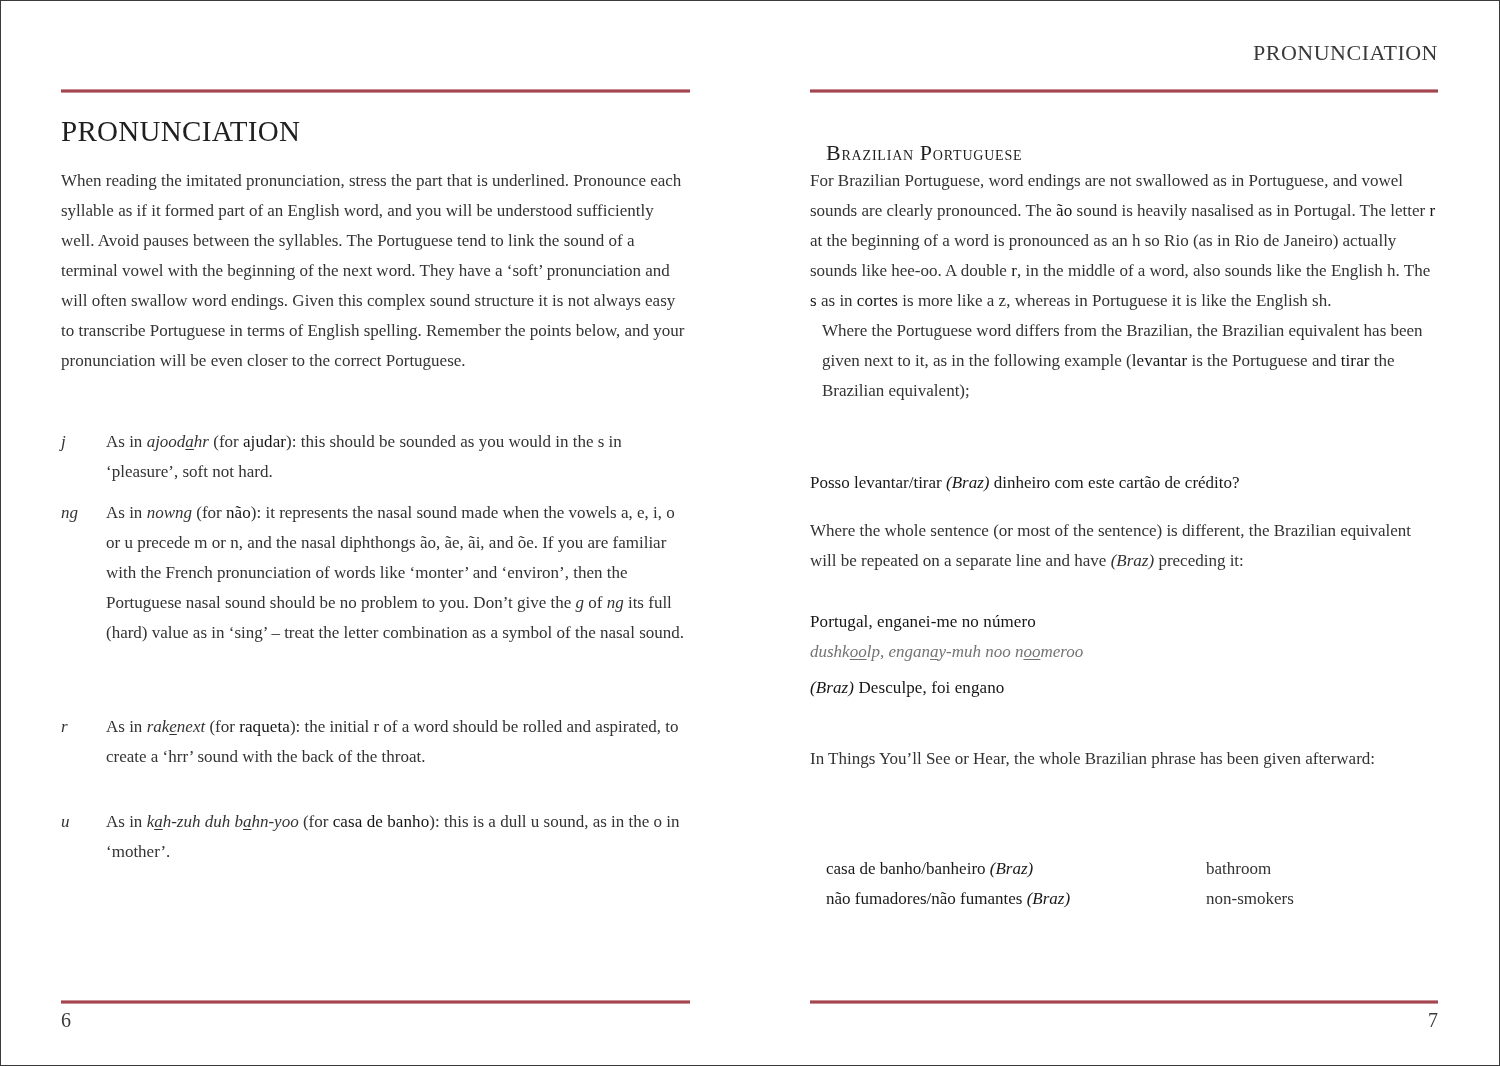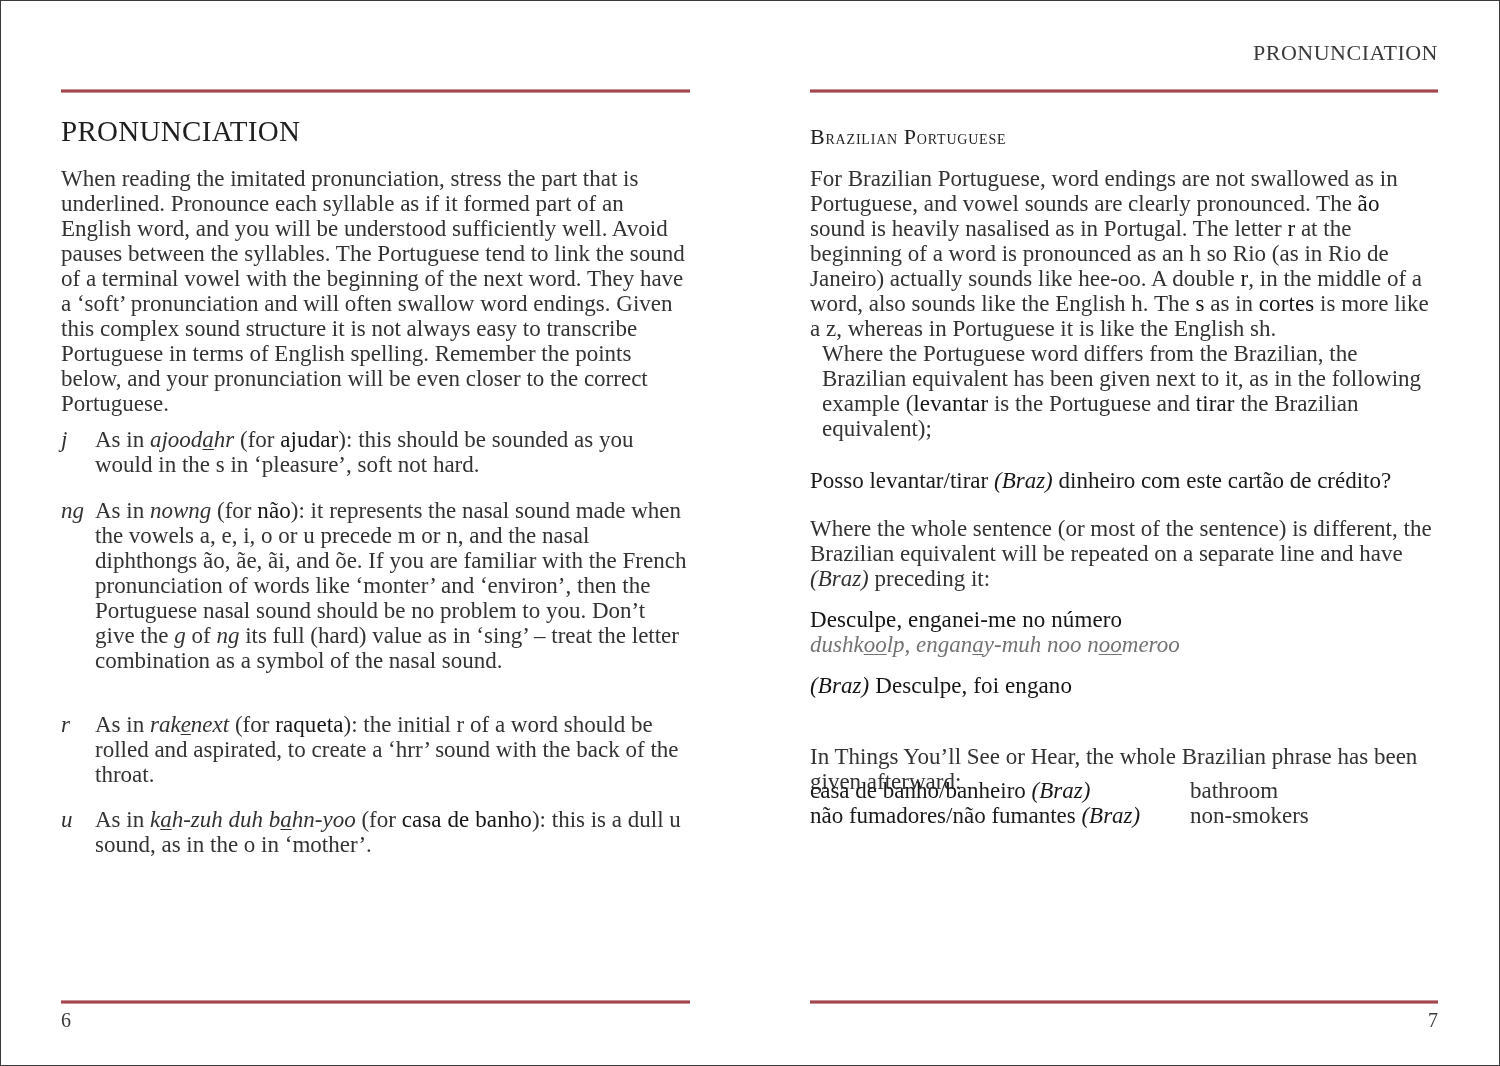--- a/index.html
+++ b/index.html
@@ -44,54 +44,54 @@
     .page-right .page-num { right: 0; }
 
     .title {
       position: absolute; left: 0; top: 115px;
       font-size: 29px; letter-spacing: 0.3px; color: #1f1f1f;
       margin: 0; font-weight: normal;
     }
     .subhead {
       position: absolute; left: 0; top: 124px;
       font-size: 20px; letter-spacing: 0.8px; color: #1f1f1f;
-      font-variant: small-caps; margin: 0; font-weight: normal; text-align: center;
+      font-variant: small-caps; margin: 16px; font-weight: normal; text-align: center;
     }
     .subhead .cap { font-size: 22px; }
 
     .body-text {
-      font-size: 23px; line-height: 25px;
+      font-size: 17px; line-height: 30px;
       color: #333;
     }
     .block { position: absolute; left: 0; right: 0; }
 
     .intro { top: 166px; }
 
     .entry { position: absolute; left: 0; right: 0; }
     .entry .key {
       position: absolute; left: 0; top: 0;
       font-style: italic;
     }
-    .entry .desc { margin-left: 34px; }
+    .entry .desc { margin-left: 45px; }
     .entry-j  { top: 427px; }
     .entry-ng { top: 498px; }
     .entry-r  { top: 712px; }
     .entry-u  { top: 807px; }
 
     em, .it { font-style: italic; }
     .pt { color: #151515; letter-spacing: 0.1px; }
     .ul { text-decoration: underline; text-underline-offset: 2px; text-decoration-thickness: 1px; }
 
     .r-intro { top: 166px; }
     .r-example { top: 468px; color: #1a1a1a; }
     .r-where { top: 516px; }
     .r-pair1 { top: 607px; }
     .r-pair2 { top: 673px; }
     .r-things { top: 744px; }
-    .r-table { top: 778px; }
+    .r-table { top: 854px; margin-left: 16px; }
     .pron { font-style: italic; color: #737373; display: block; }
     .row { display: flex; }
     .row .c1 { width: 380px; color: #1a1a1a; }
     .row .c2 { color: #333; }
     .indent { padding-left: 12px; }
   </style>
 </head>
 <body>
 
 <div class="frame"></div>
@@ -135,21 +135,21 @@
   <div class="block body-text r-intro">
     <div><span>For Brazilian Portuguese, word endings are not swallowed as in Portuguese, and vowel sounds are clearly pronounced. The </span><span class="pt">ão</span><span> sound is heavily nasalised as in Portugal. The letter </span><span class="pt">r</span><span> at the beginning of a word is pronounced as an h so Rio (as in Rio de Janeiro) actually sounds like hee-oo. A double </span><span class="pt">r</span><span>, in the middle of a word, also sounds like the English h. The </span><span class="pt">s</span><span> as in </span><span class="pt">cortes</span><span> is more like a z, whereas in Portuguese it is like the English sh.</span></div>
     <div class="indent"><span>Where the Portuguese word differs from the Brazilian, the Brazilian equivalent has been given next to it, as in the following example (</span><span class="pt">levantar</span><span> is the Portuguese and </span><span class="pt">tirar</span><span> the Brazilian equivalent);</span></div>
   </div>
 
   <div class="block body-text r-example"><span>Posso levantar/tirar </span><span class="it">(Braz)</span><span> dinheiro com este cartão de crédito?</span></div>
 
   <div class="block body-text r-where"><span>Where the whole sentence (or most of the sentence) is different, the Brazilian equivalent will be repeated on a separate line and have </span><span class="it">(Braz)</span><span> preceding it:</span></div>
 
   <div class="block body-text r-pair1">
-    <span class="pt" style="display:block">Desculpe, enganei-me no número</span>
+    <span class="pt" style="display:block">Portugal, enganei-me no número</span>
     <span class="pron"><span>dushk</span><span class="ul">oo</span><span>lp, engan</span><span class="ul">a</span><span>y-muh noo n</span><span class="ul">oo</span><span>meroo</span></span>
   </div>
 
   <div class="block body-text r-pair2">
     <span style="display:block" class="pt"><span class="it">(Braz)</span><span> Desculpe, foi engano</span></span>
   </div>
 
   <div class="block body-text r-things">In Things You’ll See or Hear, the whole Brazilian phrase has been given afterward:</div>
 
   <div class="block body-text r-table">

